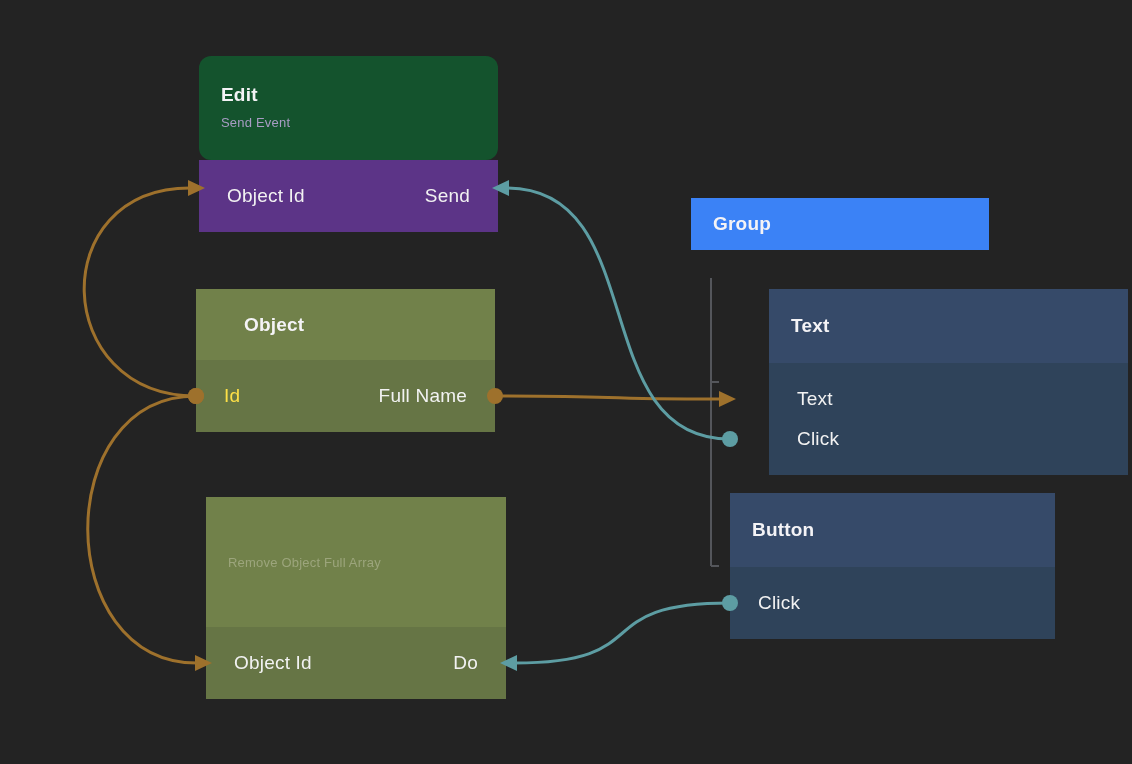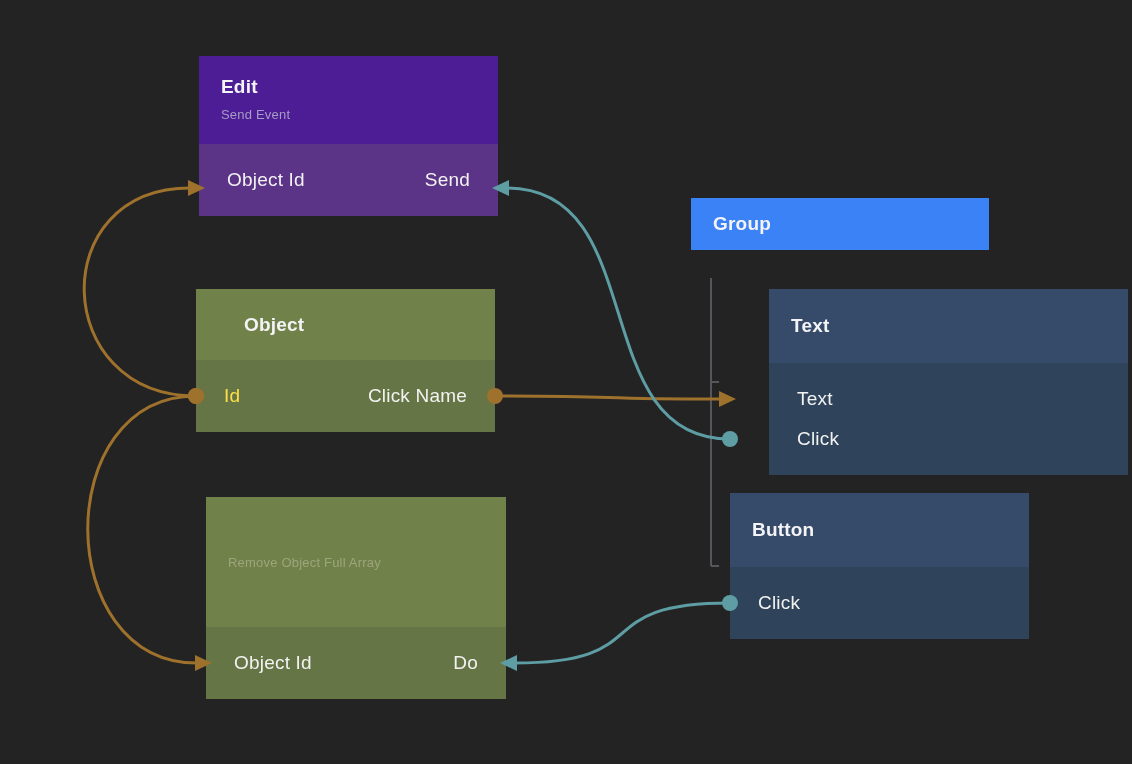--- a/index.html
+++ b/index.html
@@ -23,39 +23,39 @@
   .port-label { font-size:19px; letter-spacing:.2px; }
   #wires {
     position:absolute; left:0; top:0; z-index:2; pointer-events:none;
   }
 </style>
 </head>
 <body>
 
 <div id="canvas" style="width: 1132px; height: 764px; background: rgb(35, 35, 35);">
     <div class="node" style="left: 199px; top: 56px; width: 299px;">
-      <div class="node-header" style="background: #4c1d95; height: 88px;">
+      <div class="node-header" style="background: #14532d; height: 104px; border-radius: 12px;">
         <div class="node-title" style="color: rgb(244, 243, 246);">Edit</div>
         <div class="node-subtitle" style="color: rgb(168, 156, 196);">Send Event</div>
       </div>
       <div class="node-body" style="background: rgb(92, 52, 135);">
         <div class="port-row">
           <span class="port-label" style="color: rgb(242, 242, 242);">Object Id</span>
           <span class="port-label" style="color: rgb(242, 242, 242);">Send</span>
         </div>
       </div>
     </div>
     <div class="node" style="left: 196px; top: 289px; width: 299px;">
       <div class="node-header" style="background: rgb(113, 129, 74); height: 71px; padding-left: 48px;">
         <div class="node-title" style="color: rgb(244, 243, 246);">Object</div>
       </div>
       <div class="node-body" style="background: rgb(102, 117, 69);">
         <div class="port-row">
           <span class="port-label" style="color: #fde047;">Id</span>
-          <span class="port-label" style="color: rgb(242, 242, 242);">Click Name</span>
+          <span class="port-label" style="color: rgb(242, 242, 242);">Full Name</span>
         </div>
       </div>
     </div>
     <div class="node" style="left: 206px; top: 497px; width: 300px;">
       <div class="node-header" style="background: rgb(113, 129, 74); height: 130px;">
         <div class="node-subtitle" style="color: rgb(156, 165, 124);">Remove Object Full Array</div>
       </div>
       <div class="node-body" style="background: rgb(102, 117, 69);">
         <div class="port-row">
           <span class="port-label" style="color: rgb(242, 242, 242);">Object Id</span>
@@ -76,21 +76,21 @@
         <div class="port-row">
           <span class="port-label" style="color: rgb(242, 242, 242);">Text</span>
           <span class="port-label" style="color: rgb(242, 242, 242);"></span>
         </div>
         <div class="port-row">
           <span class="port-label" style="color: rgb(242, 242, 242);">Click</span>
           <span class="port-label" style="color: rgb(242, 242, 242);"></span>
         </div>
       </div>
     </div>
-    <div class="node" style="left: 730px; top: 493px; width: 299px;">
+    <div class="node" style="left: 730px; top: 493px; width: 325px;">
       <div class="node-header" style="background: rgb(54, 74, 105); height: 74px;">
         <div class="node-title" style="color: rgb(244, 243, 246);">Button</div>
       </div>
       <div class="node-body" style="background: rgb(47, 67, 90);">
         <div class="port-row">
           <span class="port-label" style="color: rgb(242, 242, 242);">Click</span>
           <span class="port-label" style="color: rgb(242, 242, 242);"></span>
         </div>
       </div>
     </div>

